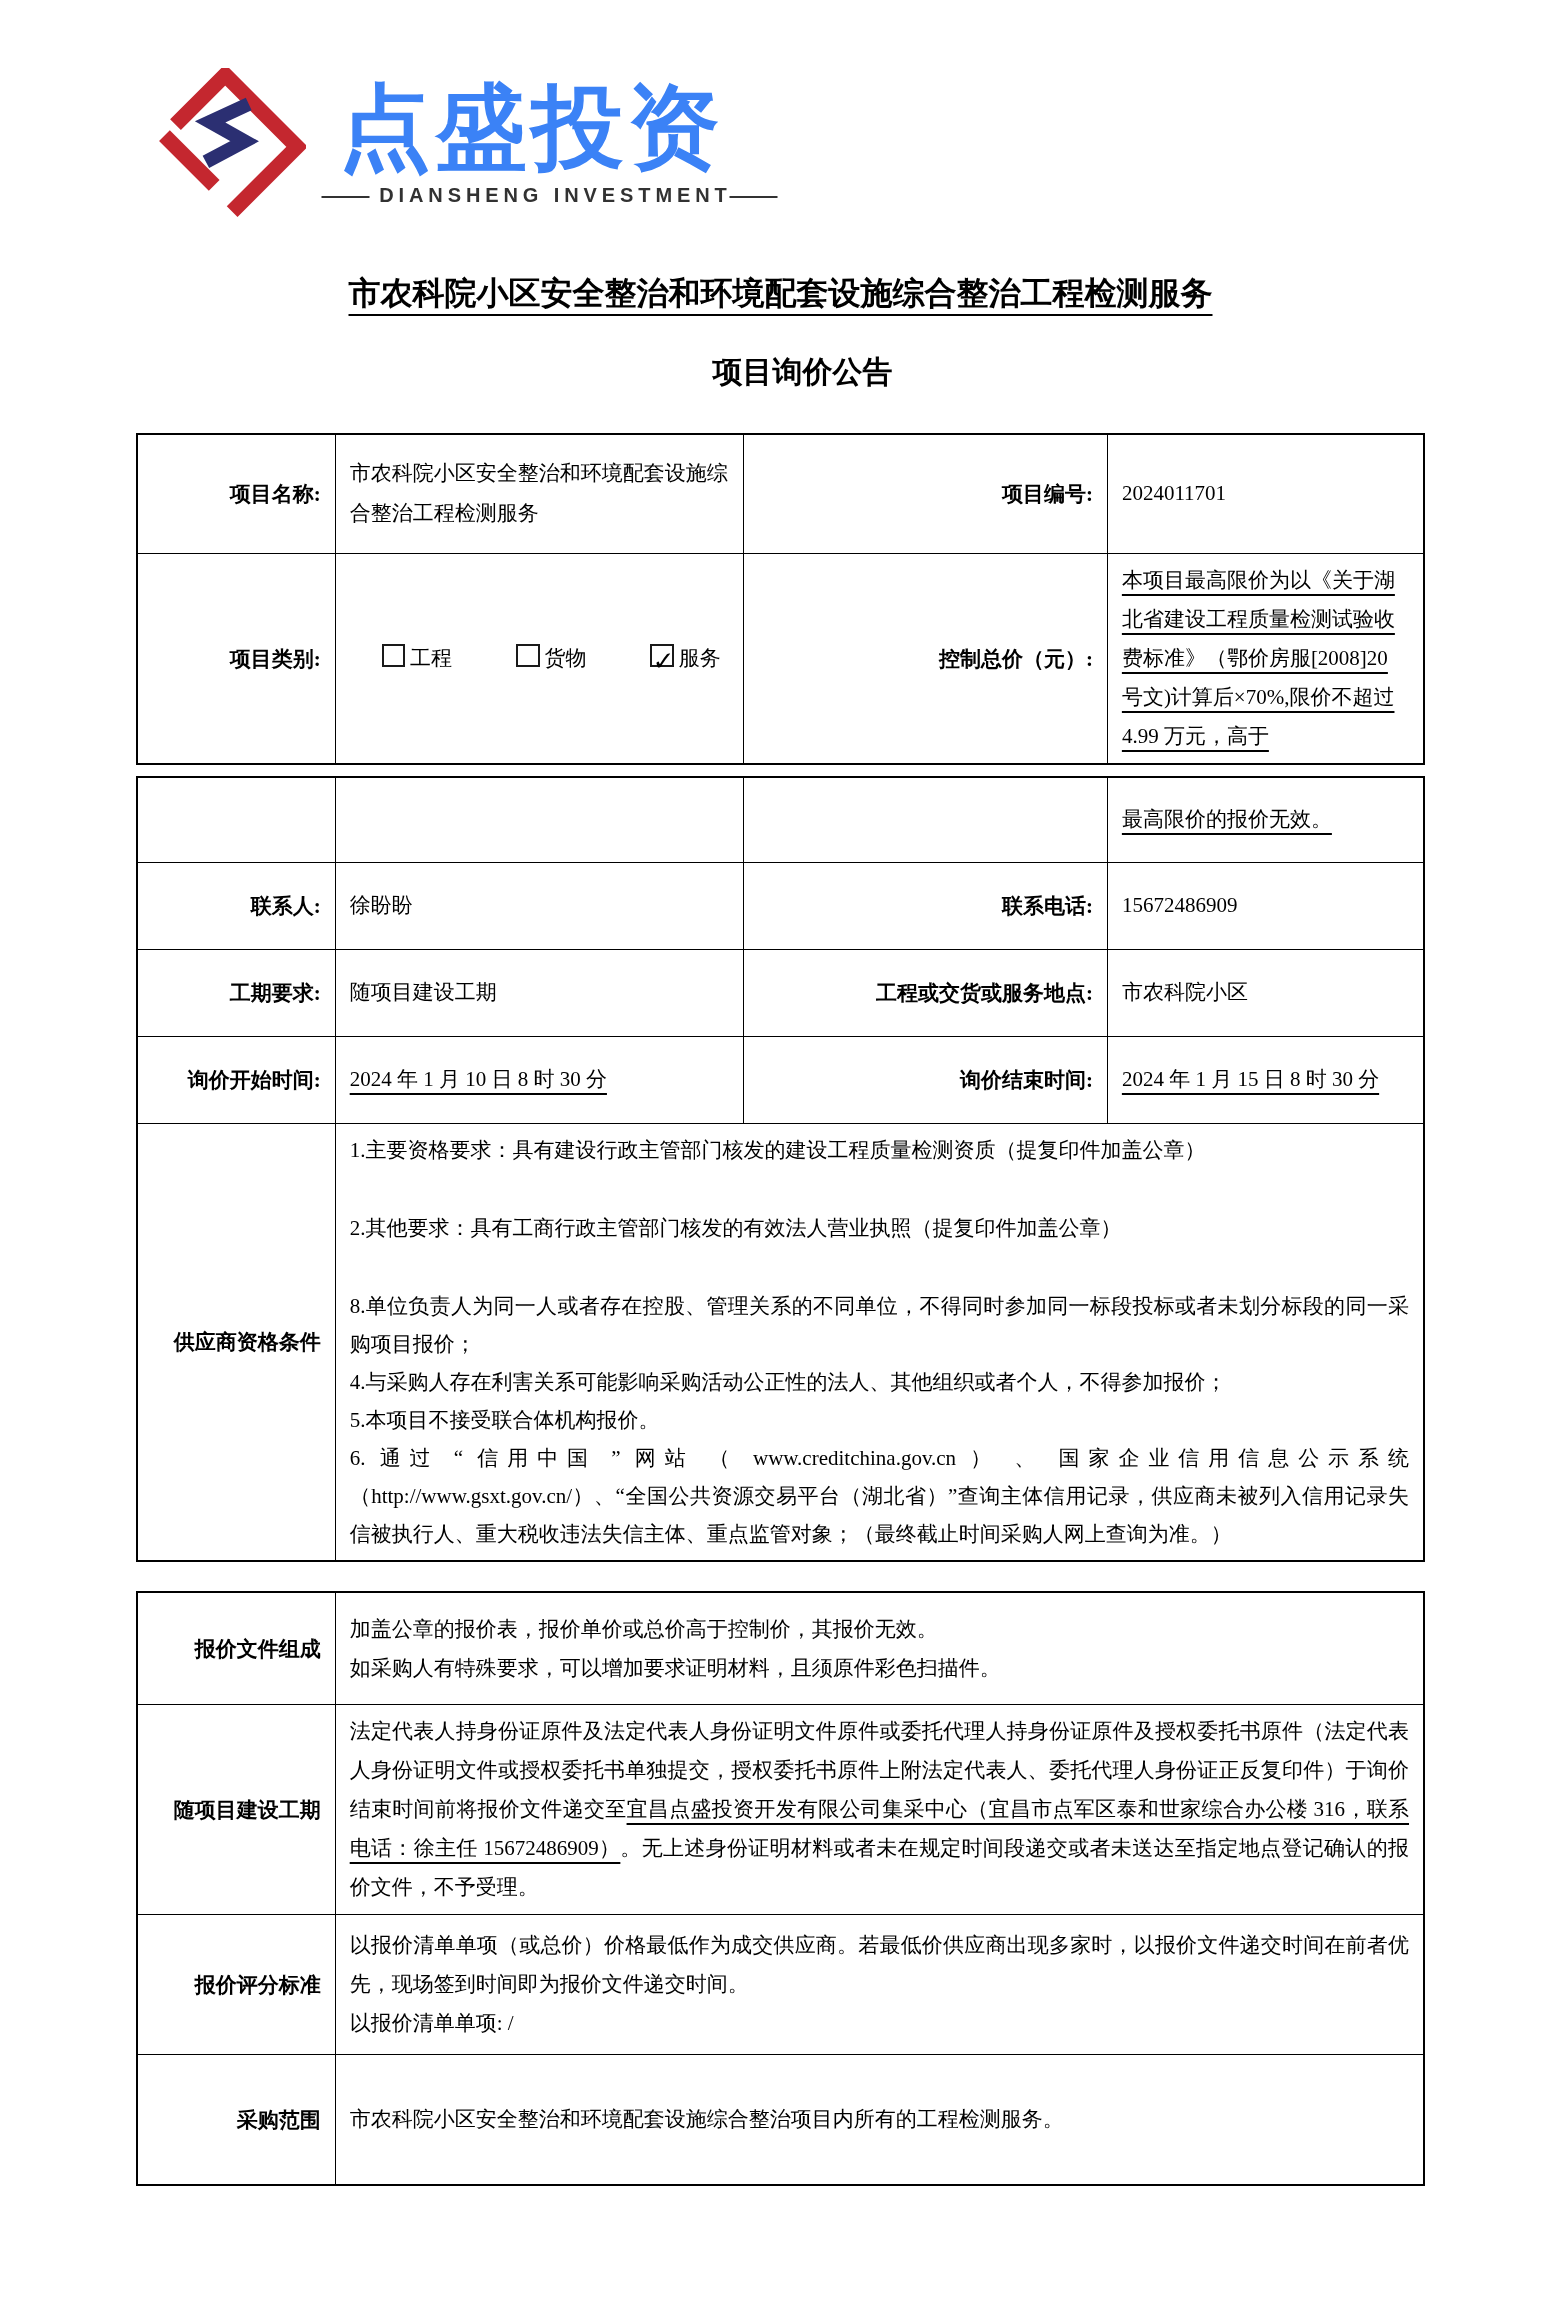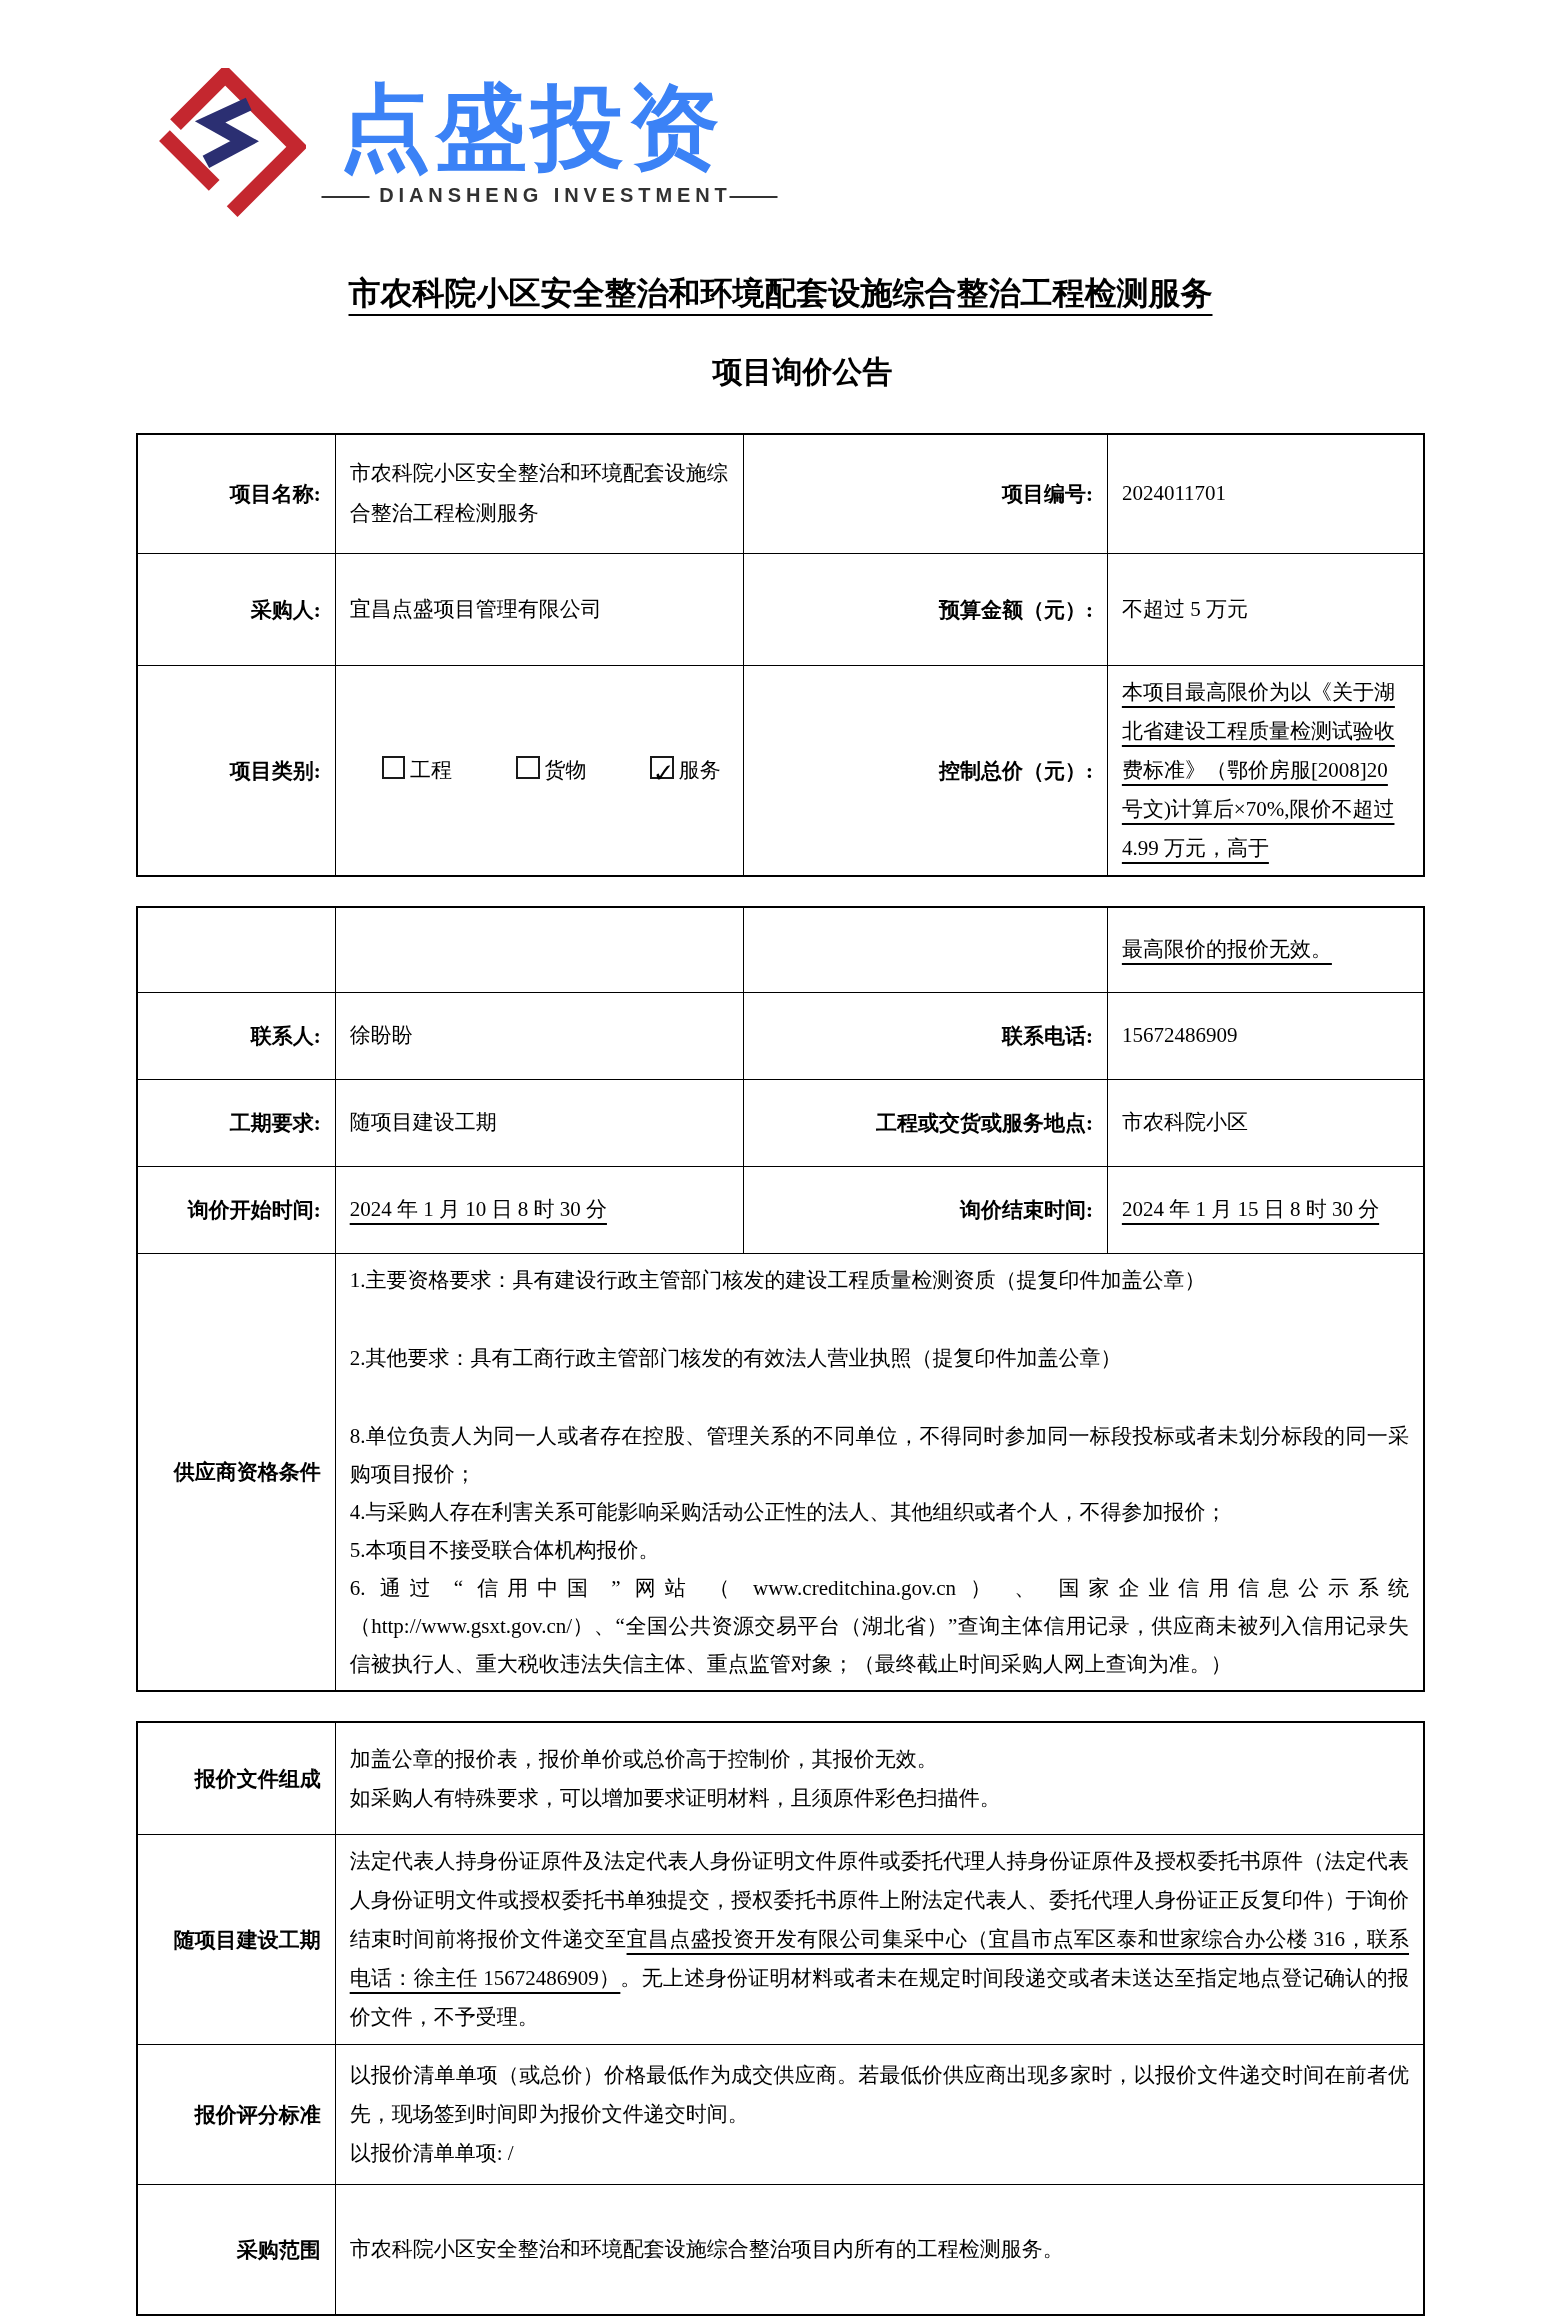--- a/index.html
+++ b/index.html
@@ -42,21 +42,21 @@
     width:1289px; margin-left:136px;
     border:2.1px solid #000;
   }
   table.t td { border:1.4px solid #000; padding:7px 14px; vertical-align:middle; }
   td.lab { text-align:right; font-weight:bold; padding:7px 5.6px; }
   td.val { text-align:left; line-height:1.9; }
   .t1 { margin-top:40px; }
   .t1 tr.r1 td { height:104px; }
   .t1 tr.r2 td { height:97px; }
   .t1 tr.r3 td { height:189px; }
-  .t2 { margin-top:29px; }
+  .t2 { margin-top:11px; }
   .t2 tr.r0 td { height:70px; }
   .t2 tr.rr td { height:72px; }
   .t3 { margin-top:29px; }
   .t3 tr.comp td { height:97px; }
   .t3 tr.eval td { height:125px; }
   .t3 tr.scope td { height:115px; }
   .u { text-decoration:underline; text-underline-offset:7px; text-decoration-thickness:1.7px; }
   .cell-p { margin:0; line-height:39px; }
   
   .opt { white-space:nowrap;padding-left:32px; }
@@ -112,26 +112,20 @@
         <col style="width:28.3%">
         <col style="width:24.6%">
       </colgroup>
     <tbody>
         <tr class="r1">
       <td class="lab">项目名称:</td>
       <td class="val">市农科院小区安全整治和环境配套设施综合整治工程检测服务</td>
       <td class="lab">项目编号:</td>
       <td class="val">2024011701</td>
     </tr>
-    <tr class="r2">
-      <td class="lab">采购人:</td>
-      <td class="val">宜昌点盛项目管理有限公司</td>
-      <td class="lab">预算金额（元）:</td>
-      <td class="val">不超过 5 万元</td>
-    </tr>
     <tr class="r3">
       <td class="lab">项目类别:</td>
       <td class="val">
         <span class="opt"><span class="cb"></span><span>工程</span></span><span class="opt"><span class="cb"></span><span>货物</span></span><span class="opt"><span class="cb checked"></span><span>服务</span></span>
       </td>
       <td class="lab">控制总价（元）:</td>
       <td class="val">
         <p class="cell-p"><span class="u">本项目最高限价为以《关于湖北省建设工程质量检测试验收费标准》（鄂价房服[2008]20 号文)计算后×70%,限价不超过 4.99 万元，高于</span></p>
       </td>
     </tr>

